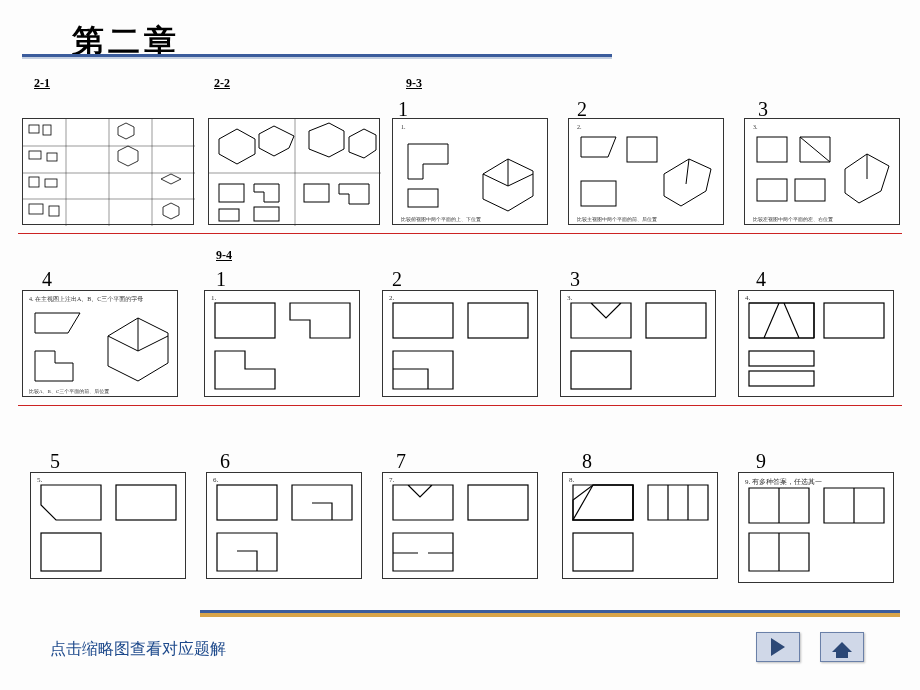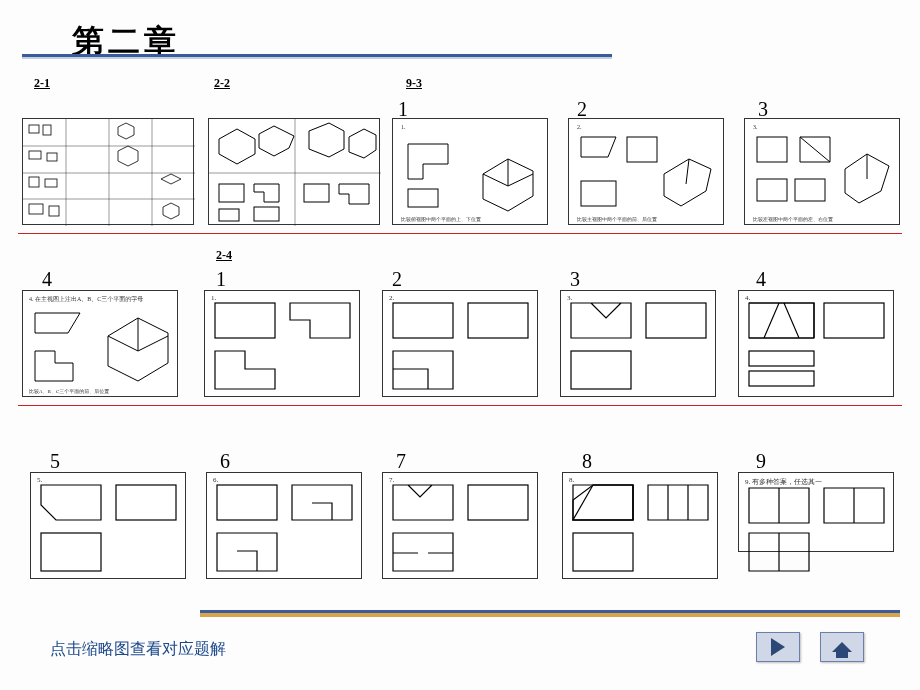--- a/index.html
+++ b/index.html
@@ -203,21 +203,21 @@
       <path d="M100 50 l22 -15 l22 12 l-8 25 l-22 12 l-14 -10 z M122 35 l0 25"></path>
     </g>
     <text x="8" y="10" font-size="6" fill="#333">3.</text>
     <text x="8" y="102" font-size="5" fill="#333">比较左视图中两个平面的左、右位置</text>
   </svg>
 </div>
 
 <div class="red-divider" style="top:233px;"></div>
 
 <div class="num-label" style="top:268px; left:42px;">4</div>
-<div class="section-link" style="top:248px; left:216px;">2-4</div>
+<div class="section-link" style="top:248px; left:216px;">9-4</div>
 <div class="num-label" style="top:268px; left:216px;">1</div>
 <div class="num-label" style="top:268px; left:392px;">2</div>
 <div class="num-label" style="top:268px; left:570px;">3</div>
 <div class="num-label" style="top:268px; left:756px;">4</div>
 
 <div class="thumb" style="top:290px; left:22px; width:156px; height:107px;">
   <svg viewBox="0 0 156 107" width="156" height="107">
     <g stroke="#000" fill="none" stroke-width="1">
       <path d="M12 22 h45 l-12 20 h-33 z"></path>
       <path d="M12 60 h20 v12 h18 v18 h-38 z"></path>
@@ -321,21 +321,21 @@
       <path d="M10 47 h60 v-35 l-40 0 z M30 12 l0 0"></path>
       <path d="M10 12 l20 0 l0 0 l40 0 v35 h-60 z"></path>
       <path d="M10 47 l0 -20 l20 -15 h40 v35 z"></path>
       <path d="M85 12 h60 v35 h-60 z M105 12 v35 M125 12 v35"></path>
       <rect x="10" y="60" width="60" height="38"></rect>
     </g>
     <text x="6" y="9" font-size="7" fill="#333">8.</text>
   </svg>
 </div>
 
-<div class="thumb" style="top:472px; left:738px; width:156px; height:80px;">
+<div class="thumb" style="top:472px; left:738px; width:156px; height:111px;">
   <svg viewBox="0 0 156 107" width="156" height="107">
     <g stroke="#000" fill="none" stroke-width="1.2">
       <path d="M10 15 h60 v35 h-60 z M40 15 v35"></path>
       <path d="M85 15 h60 v35 h-60 z M115 15 v35"></path>
       <path d="M10 60 h60 v38 h-60 z M40 60 v38"></path>
     </g>
     <text x="6" y="11" font-size="7" fill="#333">9. 有多种答案，任选其一</text>
   </svg>
 </div>
 

